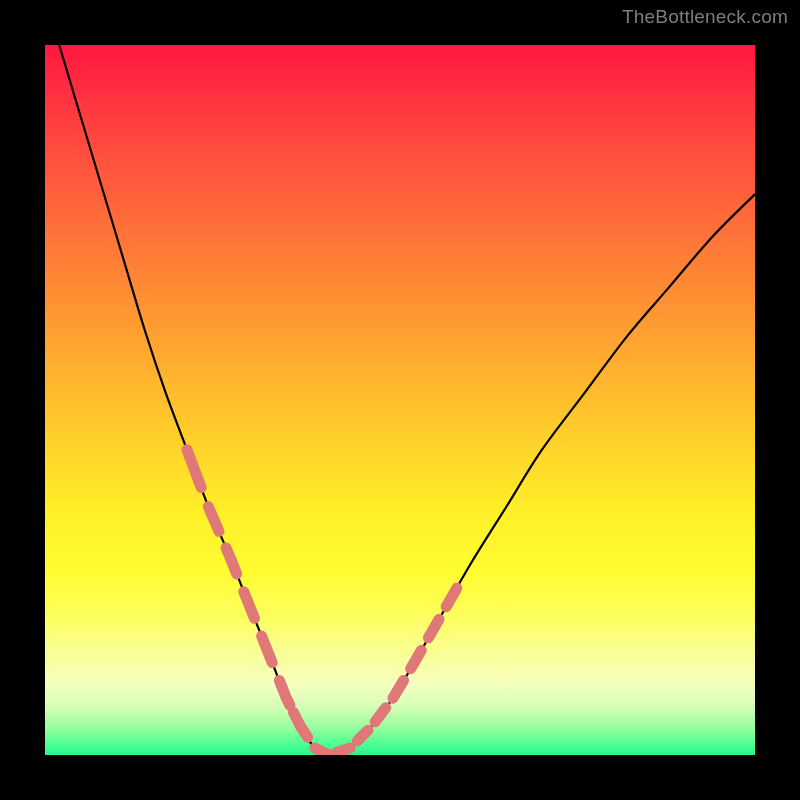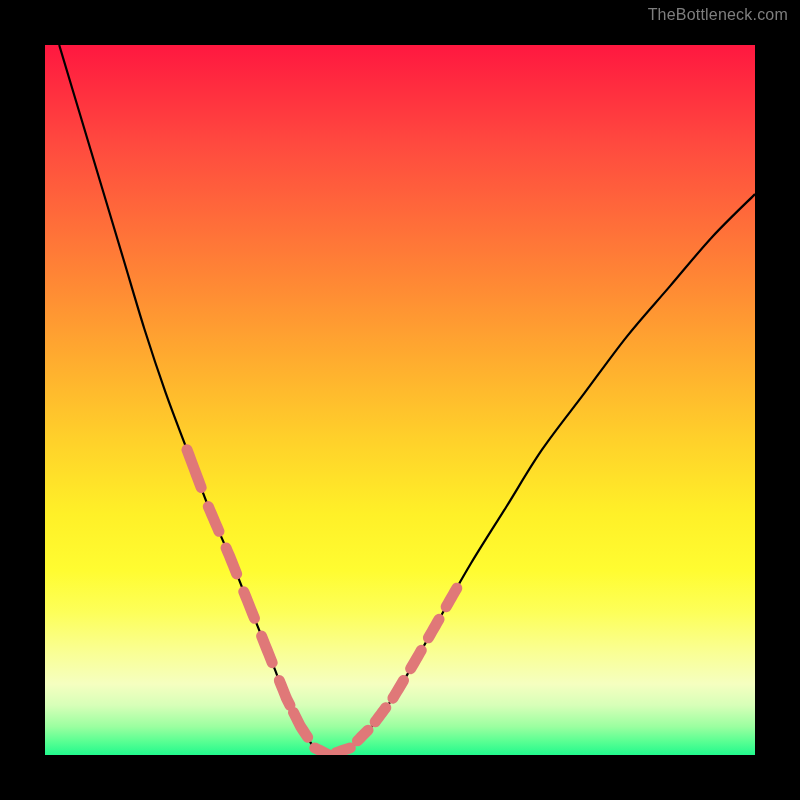--- a/index.html
+++ b/index.html
@@ -41,21 +41,21 @@
       #5cff93 98%,
       #22f98d 100%
     );
     overflow: hidden;
   }
   .watermark {
     position: absolute;
     top: 6px;
     right: 12px;
     color: #7e7e7e;
-    font-size: 16px;
+    font-size: 19px;
     font-weight: 500;
     letter-spacing: 0.2px;
     user-select: none;
   }
   svg.curve {
     position: absolute;
     left: 0;
     top: 0;
     width: 710px;
     height: 710px;

